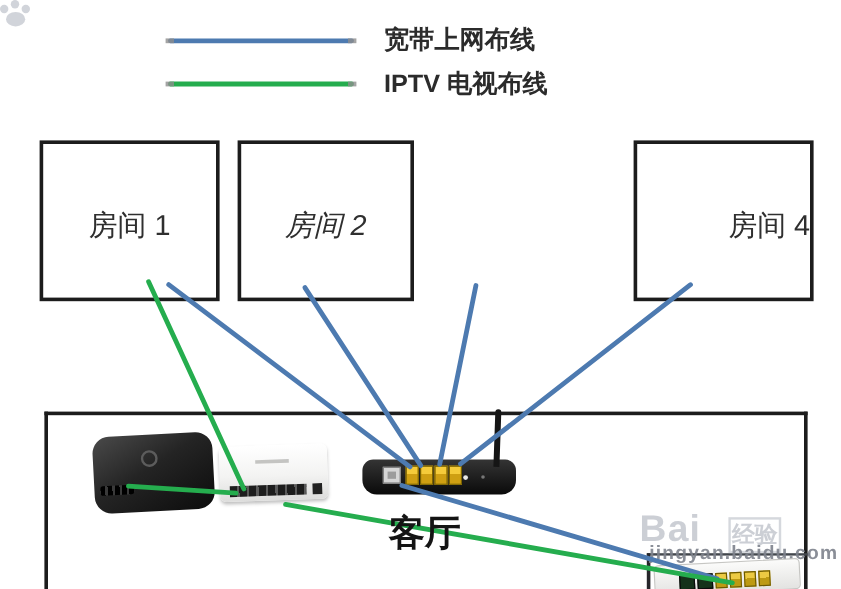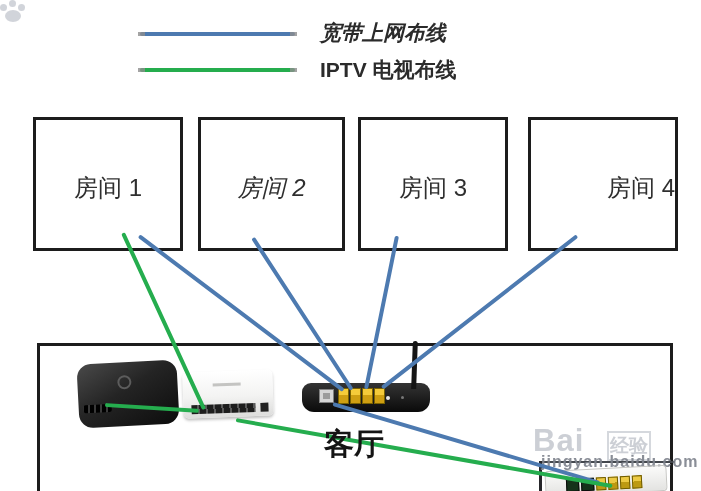--- a/index.html
+++ b/index.html
@@ -8,21 +8,21 @@
 
   
   .legend-swatch { position:absolute; width:155px; height:4px; border-radius:2px; z-index:5; }
   .legend-swatch::before, .legend-swatch::after {
     content:""; position:absolute; top:0; width:7px; height:4px; background:#8d8d8d; opacity:.8;
   }
   .legend-swatch::before { left:-2px; } .legend-swatch::after { right:-2px; }
   #legend-swatch-broadband { left:140px; top:32px; }
   #legend-swatch-iptv { left:140px; top:68px; }
   .legend-label { position:absolute; left:320px; font-size:21px; font-weight:600; color:#2b2b2b; z-index:5; white-space:nowrap; }
-  #legend-label-broadband { top:19px;font-style:italic; }
+  #legend-label-broadband { top:19px; }
   #legend-label-iptv { top:56px; }
 
   
   .room-box { position:absolute; top:117px; height:134px; border:3px solid #1c1c1c; background:#fff; z-index:1;
               display:flex; align-items:center; justify-content:center; }
   #room-1 { left:33px;  width:150px; }
   #room-2 { left:198px; width:147px;font-style:italic; }
   #room-3 { left:358px; width:150px; }
   #room-4 { left:528px; width:150px;justify-content:flex-end; }
   .room-label { font-size:24px; color:#2f2f2f; margin-top:8px; z-index:5; white-space:nowrap; }
@@ -94,23 +94,20 @@
   <div id="legend-label-broadband" class="legend-label">宽带上网布线</div>
   <div id="legend-swatch-iptv" class="legend-swatch" style="background: rgb(37, 173, 78);"></div>
   <div id="legend-label-iptv" class="legend-label">IPTV 电视布线</div>
 
   <div id="room-1" class="room-box">
     <span class="room-label">房间 1</span>
   </div>
   <div id="room-2" class="room-box">
     <span class="room-label">房间 2</span>
   </div>
-  <div id="room-3" class="room-box">
-    <span class="room-label">房间 3</span>
-  </div>
   <div id="room-4" class="room-box">
     <span class="room-label">房间 4</span>
   </div>
 
   <div id="living-room-box"></div>
   <div id="living-room-label">客厅</div>
 
   <div id="weak-box-hline"></div>
   <div id="weak-box-vline"></div>
 

